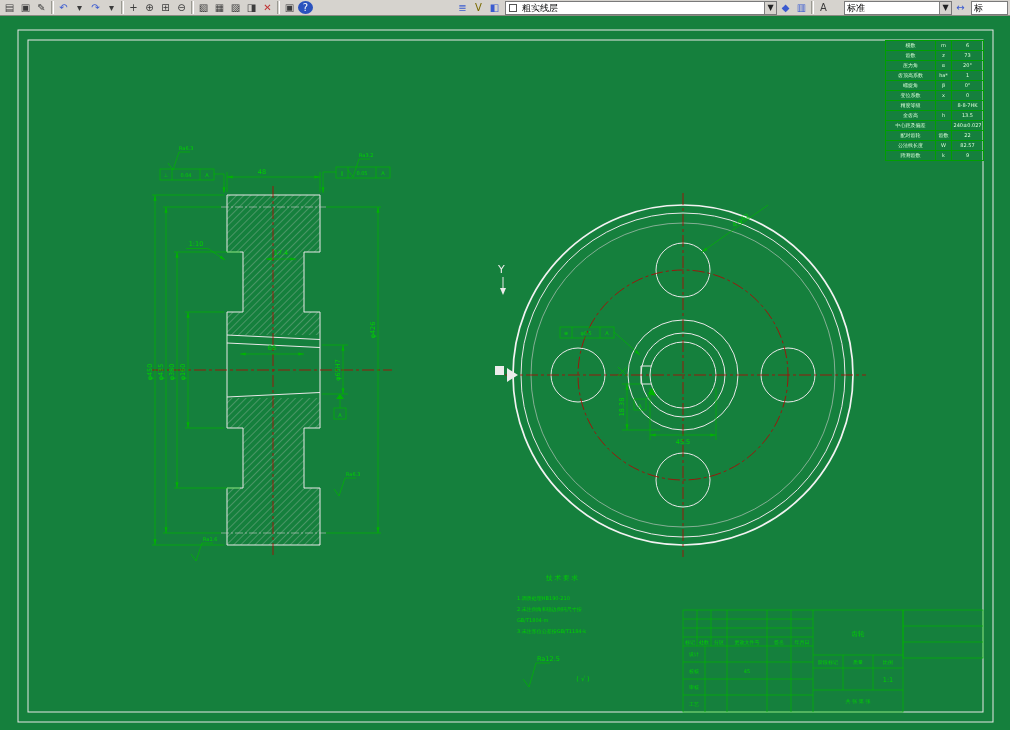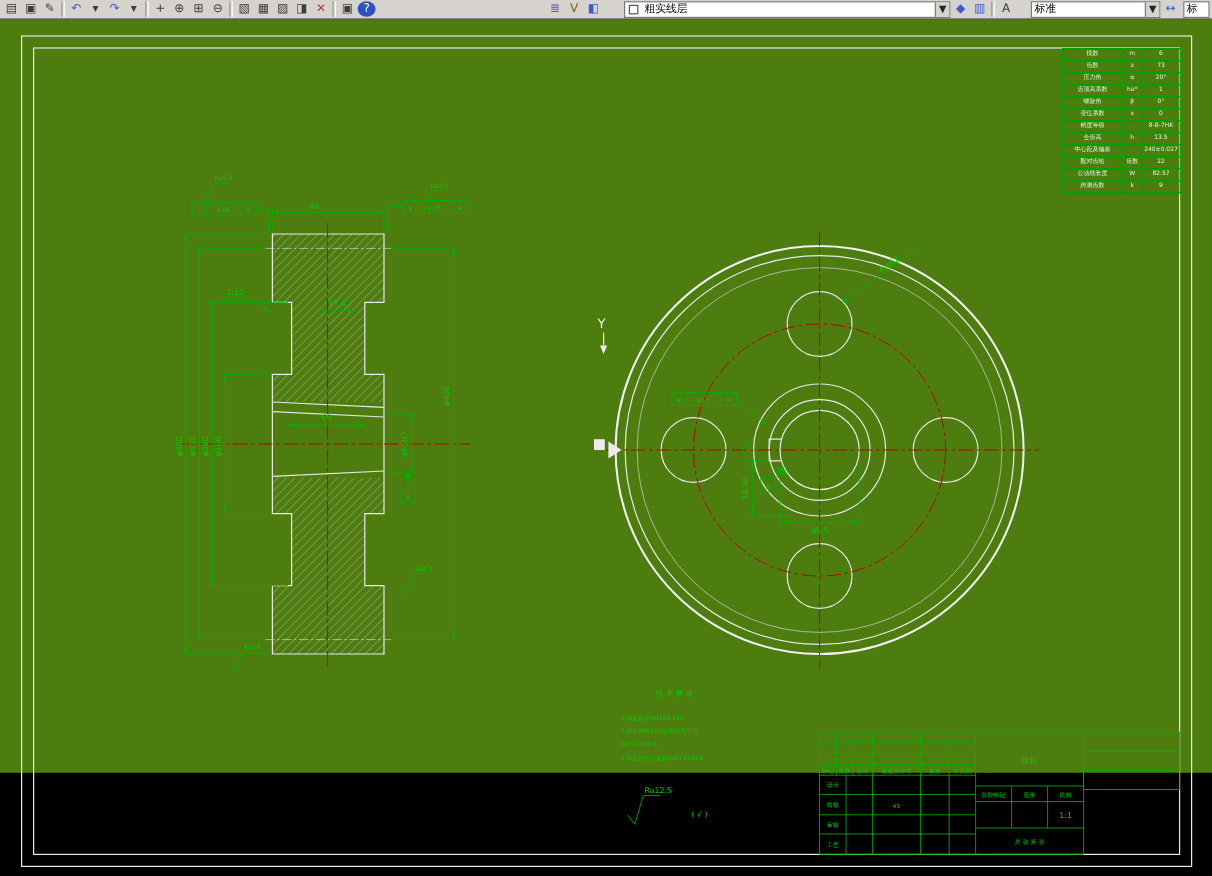--- a/index.html
+++ b/index.html
@@ -7,29 +7,29 @@
     font-family:"DejaVu Sans",sans-serif}
   
   .toolbar{height:16px;background:#d6d3ce;display:flex;align-items:center;
     padding:1px 2px;gap:1px;border-bottom:1px solid #8a8a82}
   .tb-group{display:flex;align-items:center;gap:1px}
   .tb-icon{display:inline-block;width:15px;height:13px;font-size:10px;line-height:13px;
     text-align:center;color:#3c3c3c;cursor:default;overflow:hidden}
   .sep{width:3px;height:13px;border-left:1px solid #9a9a92;border-right:1px solid #ffffff;margin:0 1px}
   .spacer{width:140px;height:1px}
   .combo{display:flex;align-items:center;height:14px;background:#fff;border:1px solid #7a7a7a}
-  .layer-combo{width:272px;margin-left:17px}
+  .layer-combo{width:272px;margin-left:2px}
   .style-combo{width:108px;margin-left:12px}
   .right-combo{flex:1;margin-left:2px;overflow:hidden}
   .swatch{width:8px;height:8px;border:1px solid #555;background:#fff;margin:0 3px;flex:none}
   .combo-text{flex:1;font-size:9px;line-height:12px;color:#000;overflow:hidden;white-space:nowrap;padding-left:2px}
   .combo-arrow{width:12px;height:12px;background:#d6d3ce;border-left:1px solid #808080;
     font-size:8px;text-align:center;line-height:12px;color:#222;flex:none}
   
-  .canvas{position:relative;width:1010px;height:628px;background:#4d7c0f}
+  .canvas{position:relative;width:1010px;height:714px;background:#15803d}
   svg.drawing{position:absolute;left:0;top:0;width:1010px;height:714px}
   svg text{font-family:"DejaVu Sans",sans-serif}
   .ln{stroke:#e8e8e8;stroke-width:1;fill:none}
   .lt{stroke:#cfcfcf;stroke-width:.6;fill:none}
   .lw{stroke:#f2f2f2;stroke-width:1.7;fill:none}
   .cl{stroke:#b80000;stroke-width:.8;fill:none;stroke-dasharray:12 3 3 3}
   .gd{stroke:#00b400;stroke-width:.7;fill:none}
   .gdim{stroke:#00b400;stroke-width:.7;fill:none;marker-start:url(#ag);marker-end:url(#ag)}
   .gld{stroke:#00b400;stroke-width:.7;fill:none;marker-end:url(#ag)}
   .gt{fill:#00d000;font-size:6.5px}

